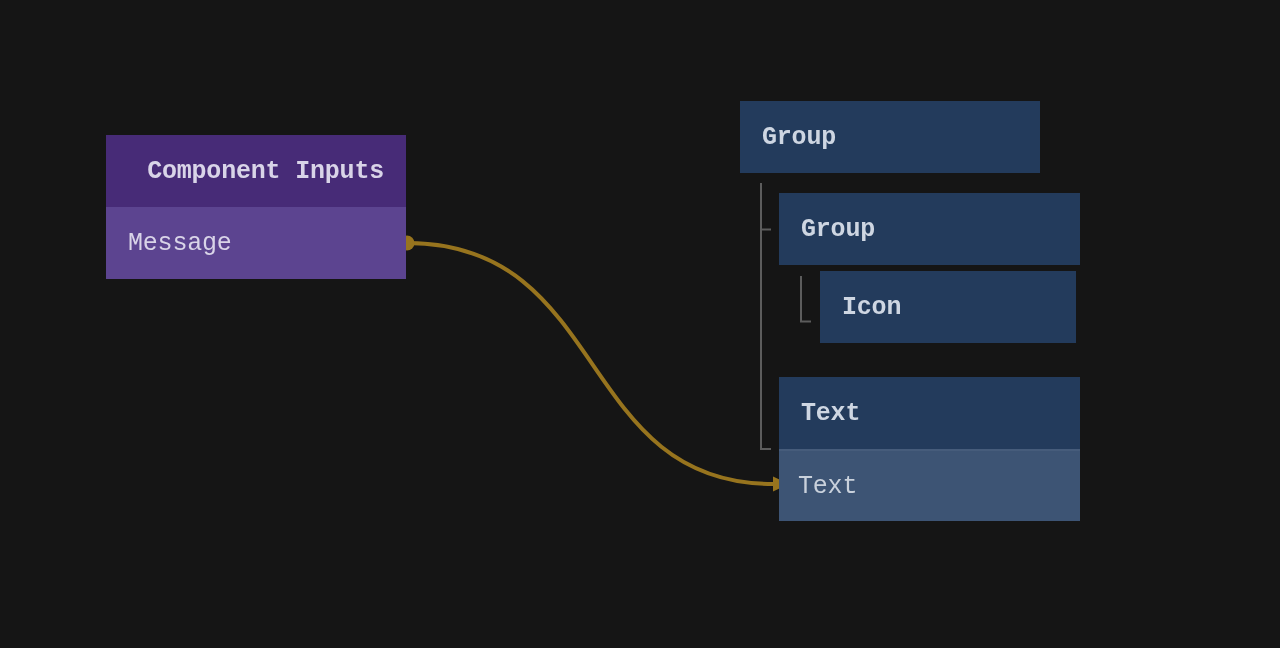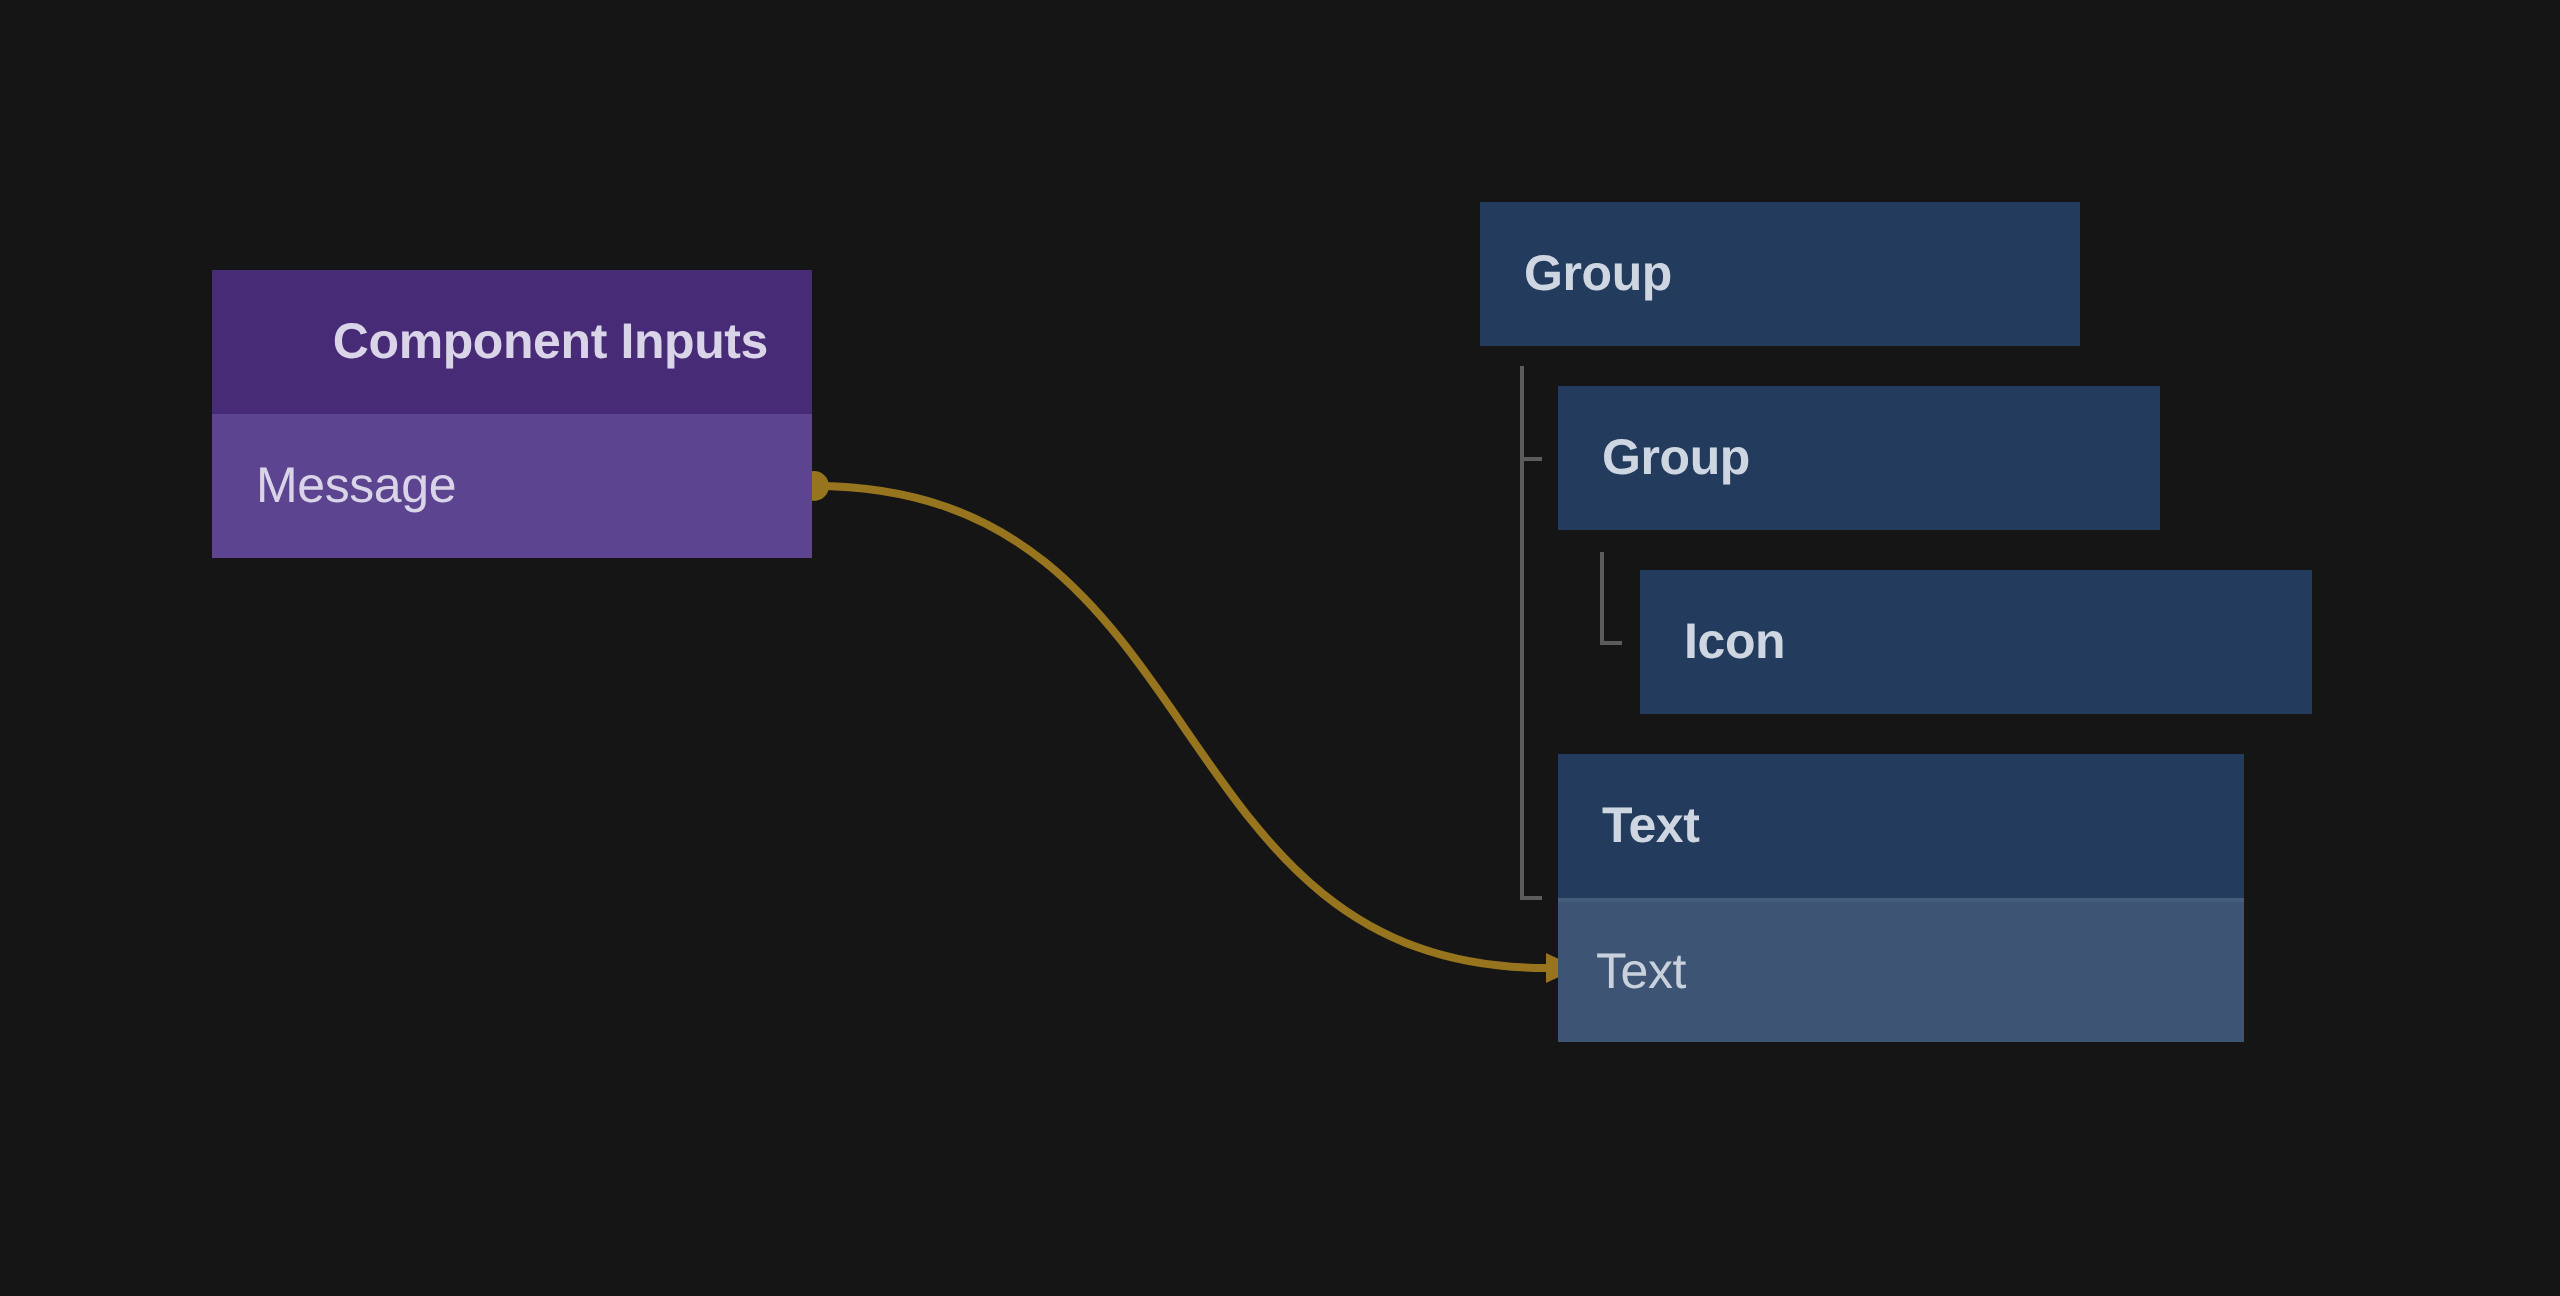--- a/index.html
+++ b/index.html
@@ -24,37 +24,38 @@
   }
   .node{position:absolute;box-sizing:border-box;}
   .nrow{
     height:72px;
     display:flex;align-items:center;
     padding:0 22px;
     font-size:25px;
     letter-spacing:-0.2px;
     box-sizing:border-box;
     white-space:nowrap;
+    font-family:Liberation Mono, monospace;
   }
   .purple-header{background:var(--purple-node-header);color:var(--purple-text);font-weight:bold;justify-content:flex-end;}
   .purple-row{
     background:var(--purple-node-row);color:var(--purple-text);
     justify-content:flex-start;font-weight:normal;padding-right:4px;
   }
   .blue-header{background:var(--blue-node-header);color:var(--blue-text);font-weight:bold;}
   .blue-row{
     background:var(--blue-node-row-active);color:var(--blue-row-text);
     font-weight:normal;padding-left:19px;
     border-top:2px solid rgba(255,255,255,0.05);
   }
   #left-node{left:106px;top:135px;width:300px;}
   #root-group{left:740px;top:101px;width:300px;}
   #child-group{left:779px;top:193px;width:301px;}
-  #icon-node{left:820px;top:285px;width:336px;}
-  #text-node{left:779px;top:377px;width:343px;}
+  #icon-node{left:820px;top:271px;width:256px;}
+  #text-node{left:779px;top:377px;width:301px;}
   svg.overlay{
     position:absolute;left:0;top:0;width:1280px;height:648px;
     pointer-events:none;
   }
   .tree-line{stroke:var(--tree-connector-gray);stroke-width:2;fill:none;}
   .edge-path{stroke:var(--edge-gold);stroke-width:4;fill:none;}
   .edge-fill{fill:var(--edge-gold);}
 </style>
 </head>
 <body>

